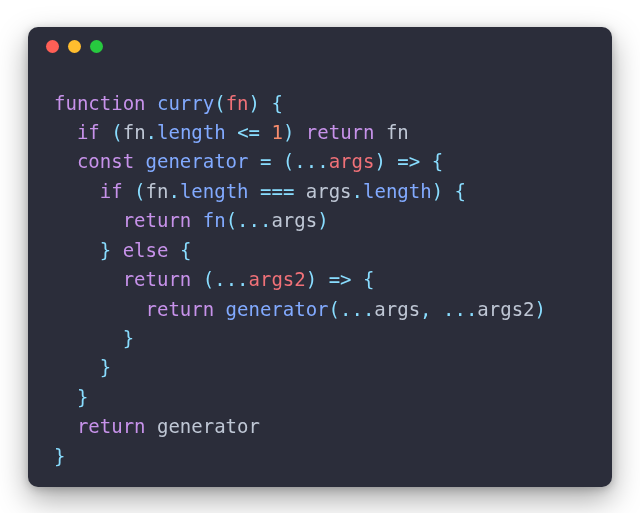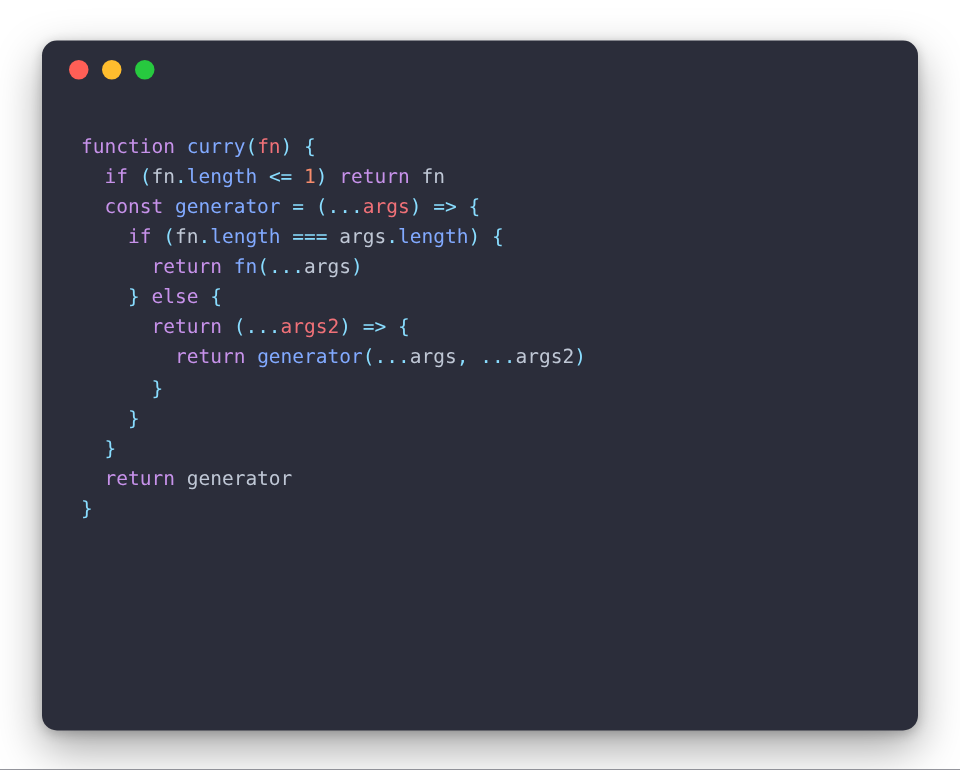--- a/index.html
+++ b/index.html
@@ -34,21 +34,21 @@
     .dot {
       width: 13px;
       height: 13px;
       border-radius: 50%;
     }
     .dot.red { background: #ff5f56; }
     .dot.yellow { background: #ffbd2e; }
     .dot.green { background: #27c93f; }
     .code {
       padding: 22px 6px 22px 26px;
-      font-size: 13px;
+      font-size: 19px;
       line-height: 1.55;
       white-space: pre;
       color: #bfc7d5;
     }
     .kw { color: #c792ea; }       
     .fn { color: #82aaff; }       
     .id { color: #bfc7d5; }       
     .op { color: #89ddff; }       
     .prop { color: #82aaff; }     
     .num { color: #f78c6c; }      

